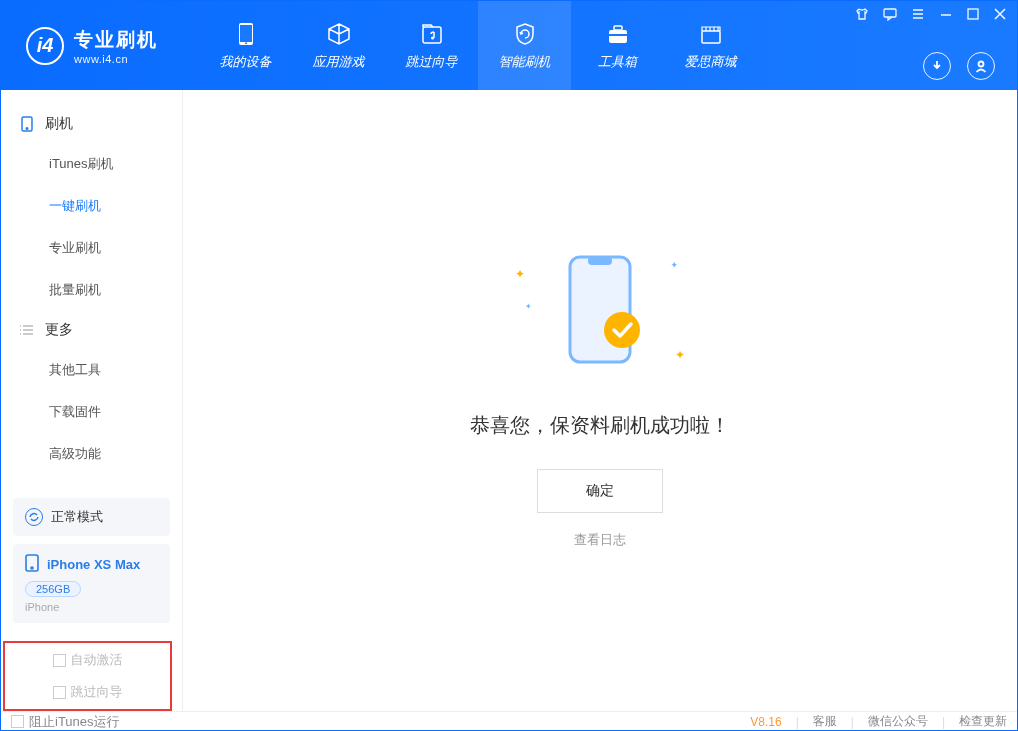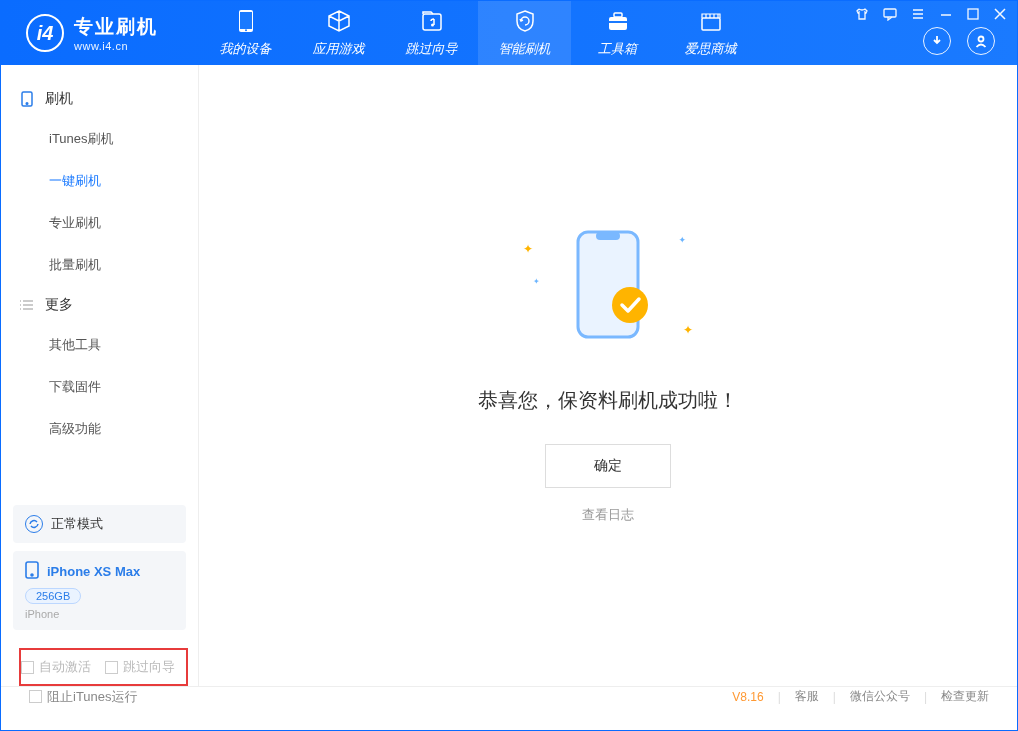--- a/index.html
+++ b/index.html
@@ -1,63 +1,63 @@
 <!DOCTYPE html>
 <html><head>
 <meta charset="utf-8">
 <style>
 * { margin: 0; padding: 0; box-sizing: border-box; font-family: "Microsoft YaHei", Arial, sans-serif; }
 body { background: #fff; width: 1018px; height: 731px; overflow: hidden; border: 1px solid #0a6cff; }
 
-.header { height: 64px; background: linear-gradient(to right, #0a6cff, #1a7aff); display: flex; align-items: center; position: relative; }
+.header { height: 89px; background: linear-gradient(to right, #0a6cff, #1a7aff); display: flex; align-items: center; position: relative; }
 .logo-area { display: flex; align-items: center; padding: 0 20px 0 25px; width: 198px; }
 .logo-icon { width: 38px; height: 38px; border: 2.5px solid #fff; border-radius: 50%; display: flex; align-items: center; justify-content: center; color: #fff; font-weight: bold; font-size: 20px; margin-right: 10px; font-style: italic; }
 .logo-text { display: flex; flex-direction: column; }
 .logo-title { color: #fff; font-size: 19px; font-weight: bold; letter-spacing: 2px; }
 .logo-sub { color: rgba(255,255,255,0.92); font-size: 11px; letter-spacing: 0.5px; }
 
 .nav-tabs { display: flex; height: 100%; }
 .nav-tab { width: 93px; display: flex; flex-direction: column; align-items: center; justify-content: center; color: #fff; font-size: 13px; cursor: pointer; font-style: italic; }
 .nav-tab.active { background: rgba(255,255,255,0.12); }
 .nav-tab .nav-icon { height: 26px; display: flex; align-items: center; justify-content: center; margin-bottom: 6px; }
 .nav-tab .nav-icon svg { fill: #fff; }
 
 .window-controls { position: absolute; top: 6px; right: 10px; display: flex; gap: 14px; color: #fff; }
 .window-controls span { cursor: pointer; font-size: 14px; opacity: 0.95; display:flex; align-items:center; }
 .header-right-btns { position: absolute; right: 22px; bottom: 10px; display: flex; gap: 16px; }
 .circle-btn { width: 28px; height: 28px; border: 1.8px solid rgba(255,255,255,0.9); border-radius: 50%; display: flex; align-items: center; justify-content: center; cursor: pointer; }
 
 .body-area { display: flex; height: 621px; }
-.sidebar { width: 198px; border-right: 1px solid #eee; display: flex; flex-direction: column; position: relative; padding-top: 15px;}
+.sidebar { width: 182px; border-right: 1px solid #eee; display: flex; flex-direction: column; position: relative; padding-top: 15px;}
 .side-section-title { display: flex; align-items: center; font-size: 14px; color: #333; padding: 10px 18px; font-weight: 500; }
 .side-section-title .sec-icon { width: 16px; display: flex; justify-content: center; margin-right: 10px; }
 .side-item { font-size: 13px; color: #555; padding: 12px 18px 12px 48px; cursor: pointer; }
 .side-item.active { color: #1a7aff; }
 
 .device-cards { margin-top: auto; padding: 0 12px 10px 12px; }
 .card { background: #f4f6f9; border-radius: 4px; padding: 10px 12px; margin-bottom: 8px; font-size: 13px; }
 .card .card-row1 { display: flex; align-items: center; gap: 8px; color: #2b7de9; }
 .card .sync-icon { width: 18px; height: 18px; border: 1.8px solid #2b7de9; border-radius: 50%; display:flex; align-items:center; justify-content:center; }
 .card.device { font-weight: bold; color: #2b7de9; }
 .card.device .storage { display:inline-block; margin-top: 6px; font-size: 11px; color: #2b7de9; border:1px solid #bcd7ff; background:#eaf3ff; border-radius:10px; padding:1px 10px; font-weight:normal;}
 .card.device .dev-type { margin-top: 4px; font-size: 11px; color: #aaa; font-weight: normal; }
 
-.checkbox-row { border: 2px solid #e73b3b; margin: 0 10px 0 18px; padding: 8px 0; display: flex; gap: 14px; align-items:center; }
+.checkbox-row { border: 2px solid #e73b3b; margin: 0 10px 0 2px; padding: 8px 8px; display: flex; gap: 14px; align-items:center;flex-direction:column; }
 .chk { display: flex; align-items: center; gap: 5px; font-size: 13px; color: #bbb; }
 .chk-box { width: 13px; height: 13px; border: 1px solid #ccc; }
 
 .main { flex: 1; display: flex; flex-direction: column; align-items: center; justify-content: center; position: relative; }
 .phone-illus { position: relative; width: 120px; height: 130px; margin-bottom: 30px; }
 .sparkle { position:absolute; color:#ffb400; font-size:12px;}
 .sparkle.blue { color:#6ab4ff; }
 .success-msg { font-size: 20px; color: #333; margin-bottom: 30px; }
 .ok-btn { border: 1px solid #ddd; padding: 12px 48px; background: #fff; font-size: 14px; color: #333; cursor: pointer; margin-bottom: 18px; }
 .log-link { font-size: 13px; color: #999; cursor: pointer; }
 
-.footer { height: 20px; border-top: 1px solid #eee; display: flex; align-items: center; padding: 0 28px; font-size: 12px; color: #888; }
+.footer { height: 20px; border-top: 1px solid #eee; display: flex; align-items: center; padding: 0 10px; font-size: 12px; color: #888; }
 .footer .chk-box { border-color:#ccc; }
 .footer-right { margin-left: auto; display: flex; align-items: center; gap: 14px; }
 .footer-right .sep { color: #ddd; }
 .ver { color: #ff9933; }
 </style>
 </head>
 <body>
 
 <div class="header">
   <div class="logo-area">

